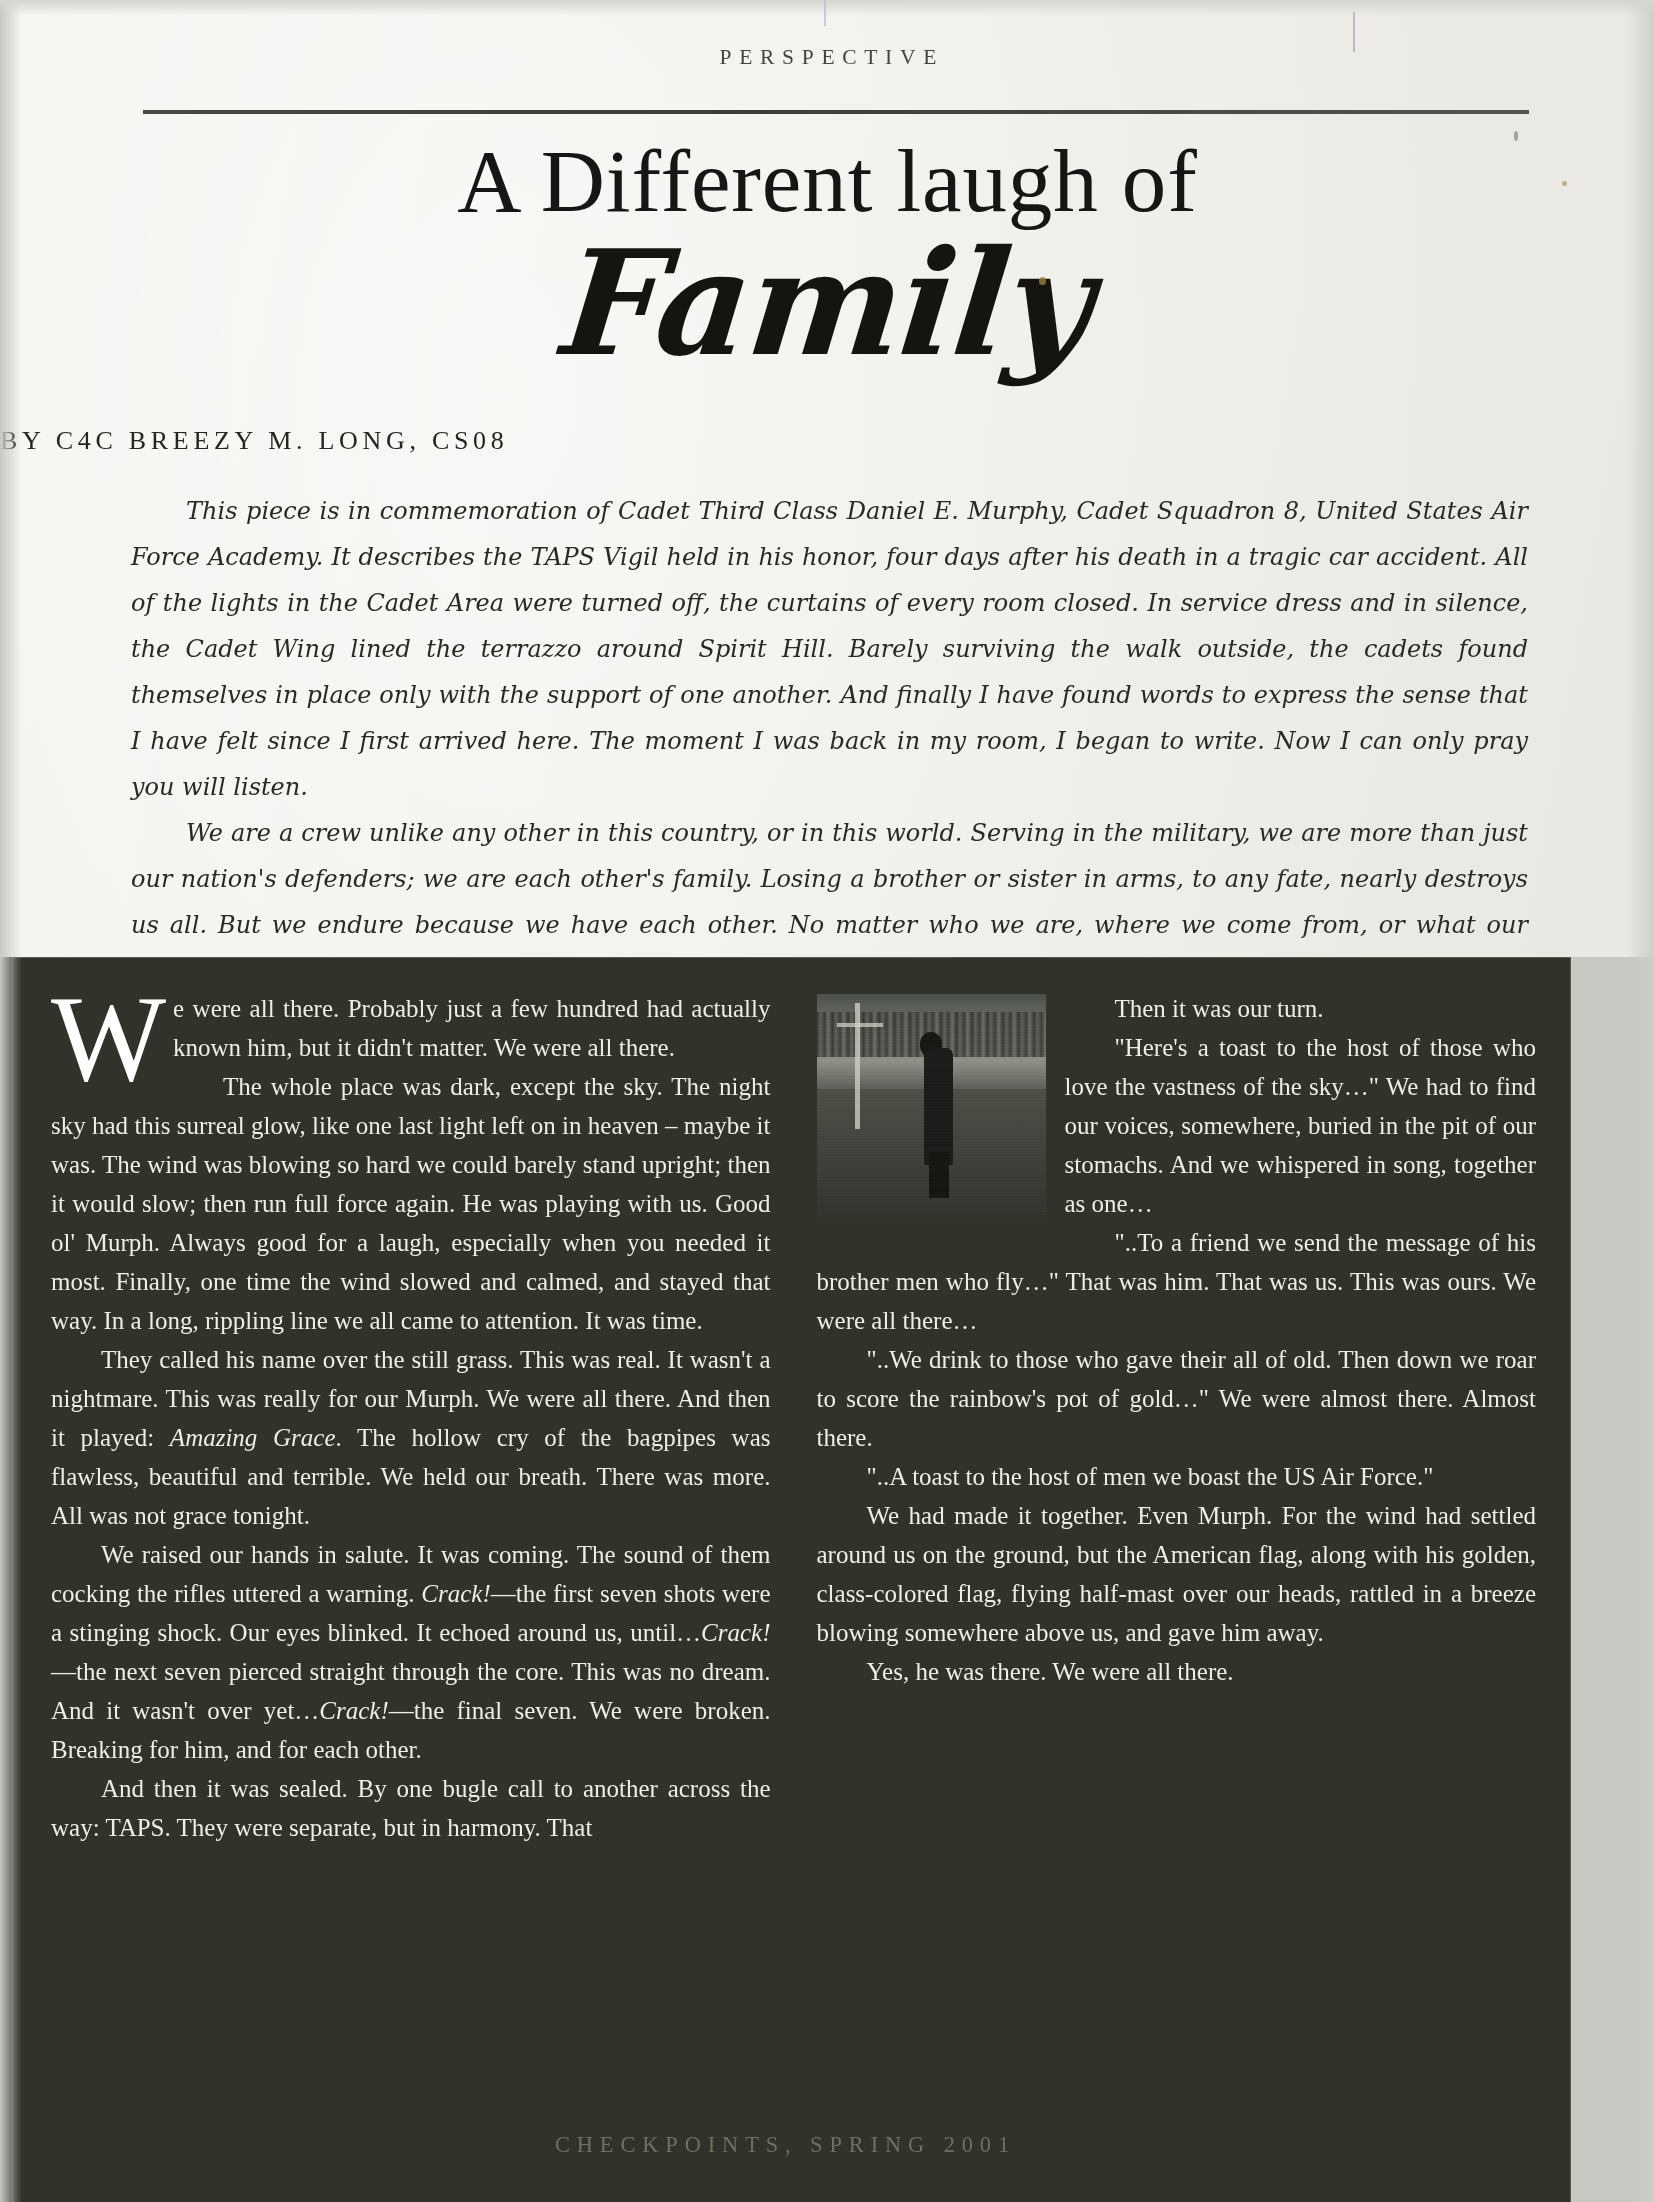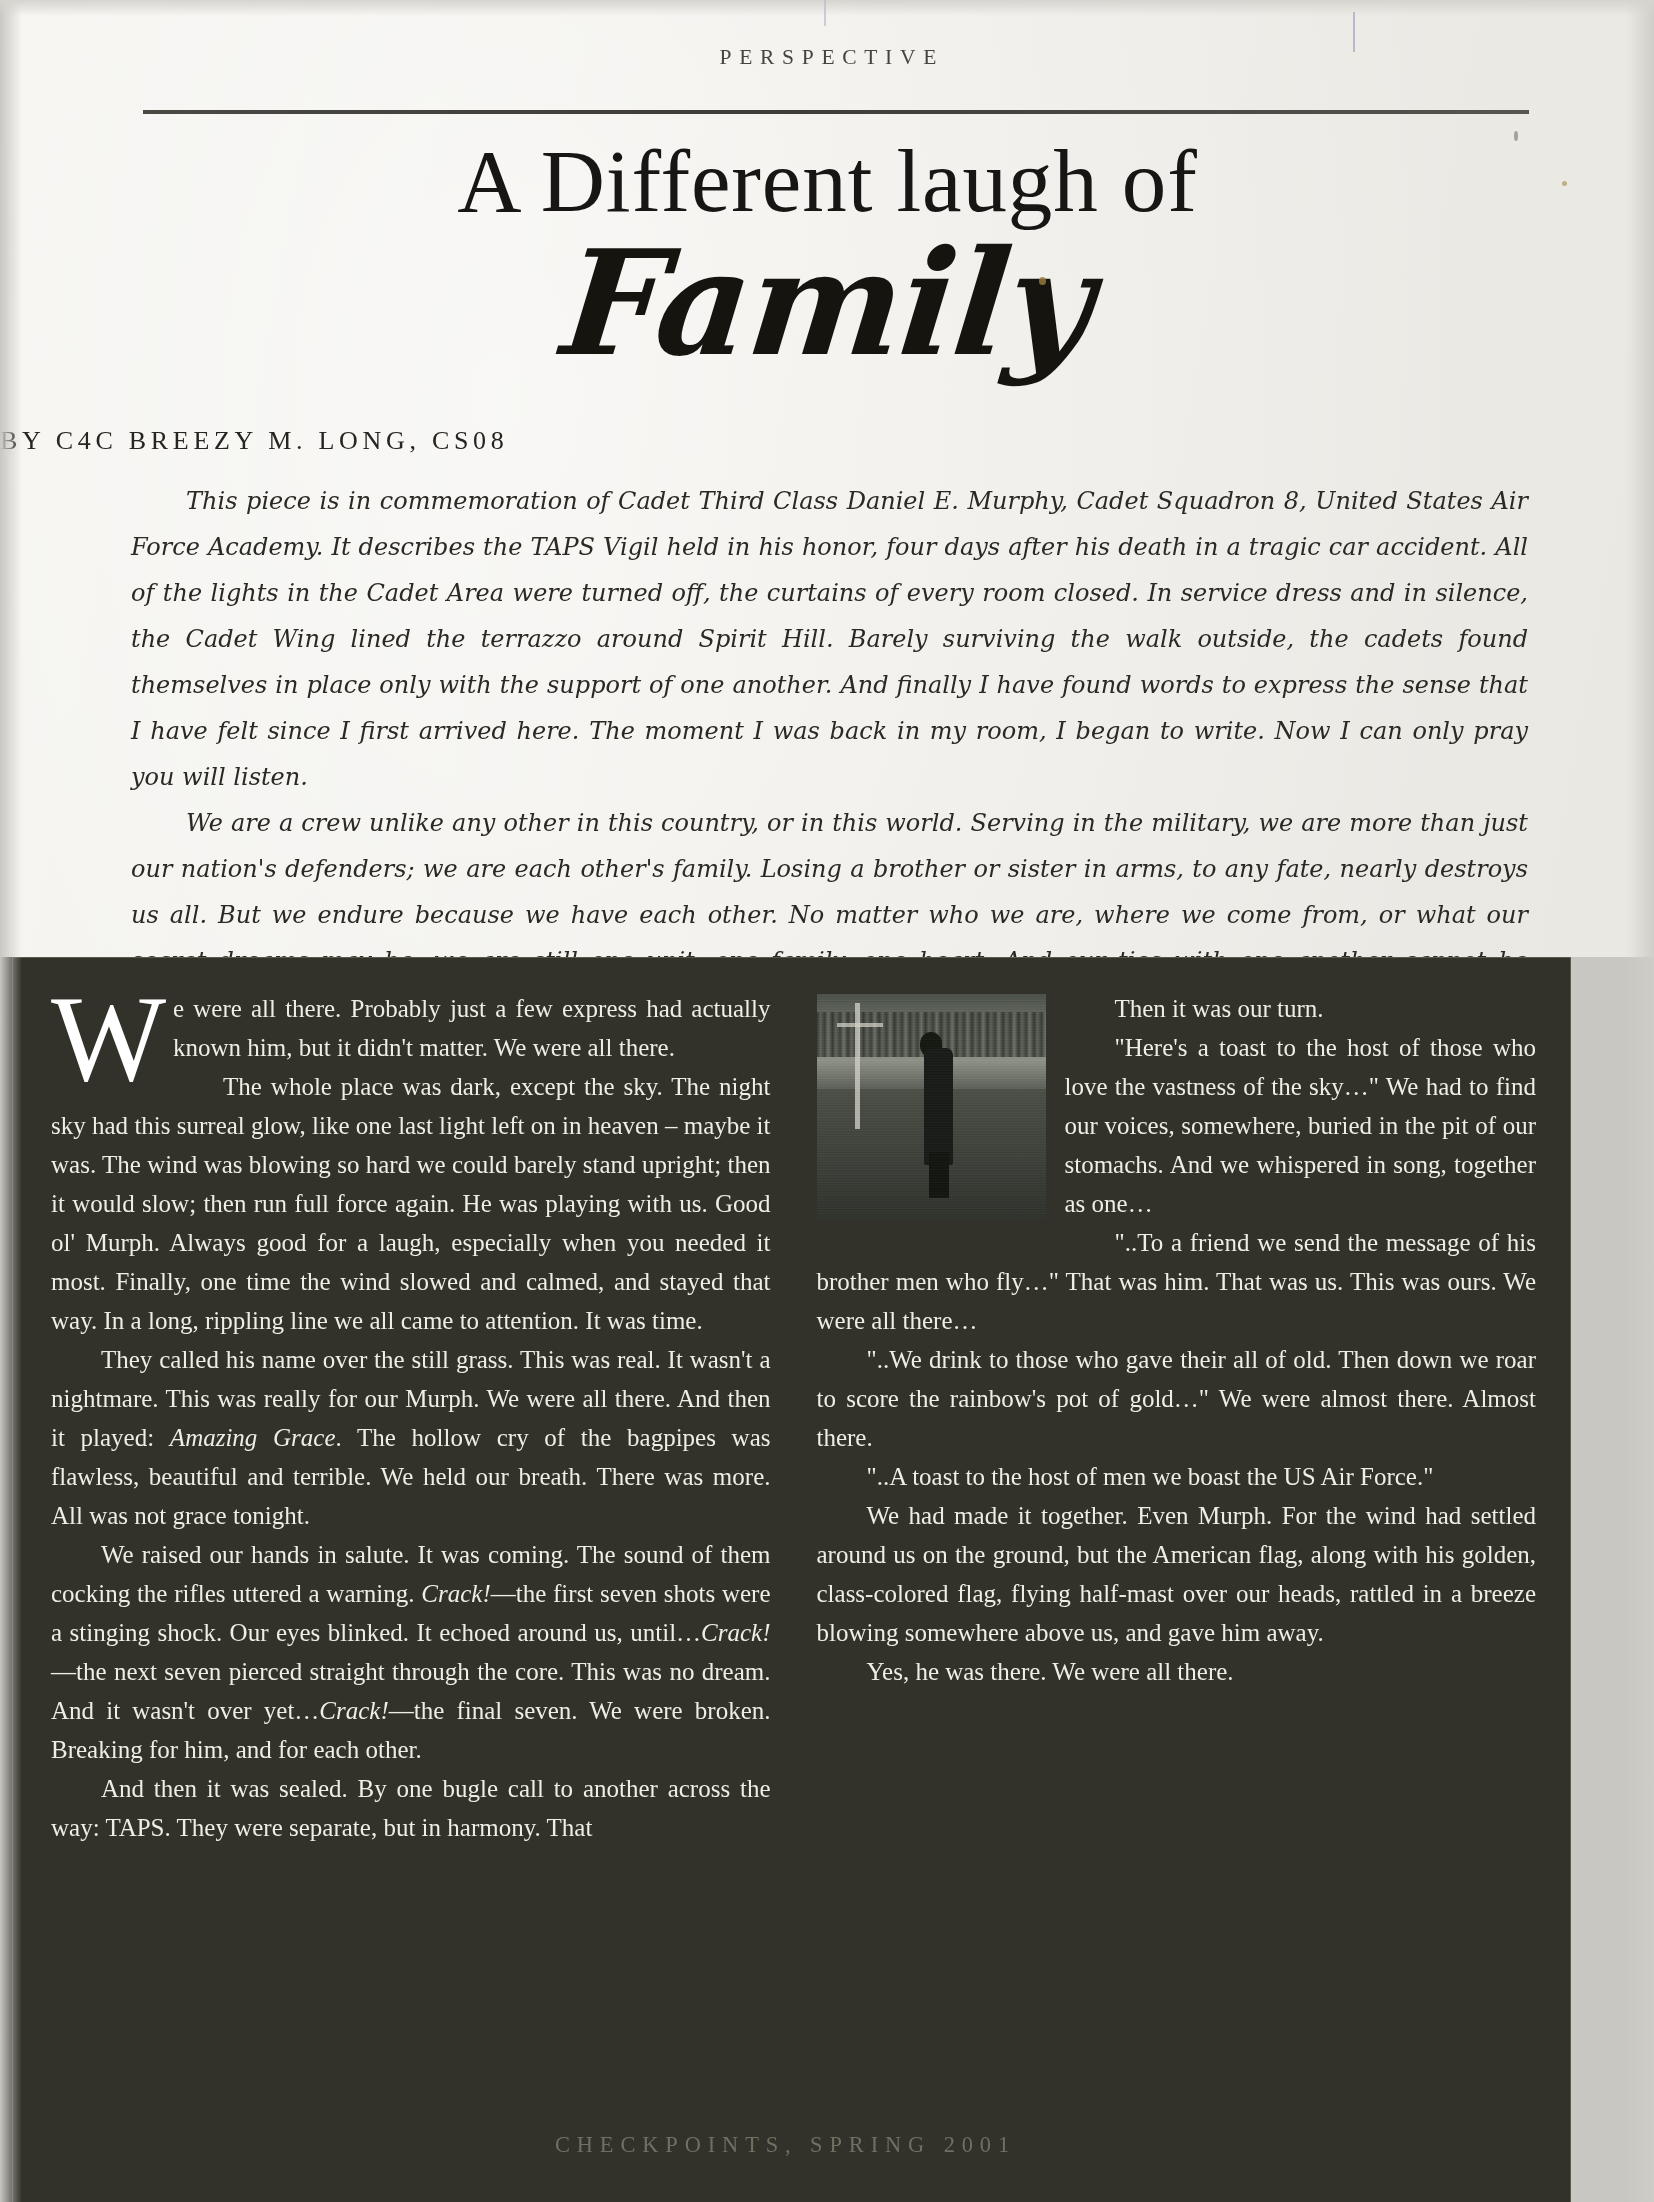--- a/index.html
+++ b/index.html
@@ -111,21 +111,21 @@
     left: 0; right: 0;
     text-align: left;
     font-size: 26px;
     letter-spacing: 4.7px;
     color: #262520;
     font-family: "Liberation Serif", "DejaVu Serif", serif;
   }
 
   .standfirst {
     position: absolute;
-    top: 478px;
+    top: 488px;
     left: 131px;
     right: 127px;
     font-family: "DejaVu Serif", "Liberation Serif", serif;
     font-style: italic;
     font-size: 24px;
     line-height: 46px;
     color: #2a2924;
     text-align: justify;
   }
   .standfirst p {
@@ -329,21 +329,21 @@
 
   <div class="feature">
     <div class="feature-left-strip"></div>
     <div class="feature-side-strip"></div>
 
     <div class="feature-inner">
 
       <div class="columns">
 
         <div class="col">
-          <p class="no-indent"><span class="dropcap">W</span><span>e were all there. Probably just a few express had actually known him, but it didn't matter. We were all there.</span></p>
+          <p class="no-indent"><span class="dropcap">W</span><span>e were all there. Probably just a few hundred had actually known him, but it didn't matter. We were all there.</span></p>
           <p>The whole place was dark, except the sky. The night sky had this surreal glow, like one last light left on in heaven – maybe it was. The wind was blowing so hard we could barely stand upright; then it would slow; then run full force again. He was playing with us. Good ol' Murph. Always good for a laugh, especially when you needed it most. Finally, one time the wind slowed and calmed, and stayed that way. In a long, rippling line we all came to attention. It was time.</p>
           <p>They called his name over the still grass. This was real. It wasn't a nightmare. This was really for our Murph. We were all there. And then it played: <em>Amazing Grace</em>. The hollow cry of the bagpipes was flawless, beautiful and terrible. We held our breath. There was more. All was not grace tonight.</p>
           <p>We raised our hands in salute. It was coming. The sound of them cocking the rifles uttered a warning. <em>Crack!</em>—the first seven shots were a stinging shock. Our eyes blinked. It echoed around us, until…<em>Crack!</em>—the next seven pierced straight through the core. This was no dream. And it wasn't over yet…<em>Crack!</em>—the final seven. We were broken. Breaking for him, and for each other.</p>
           <p>And then it was sealed. By one bugle call to another across the way: TAPS. They were separate, but in harmony. That</p>
         </div>
 
         <div class="col">
           <div class="photo">
             <div class="sky"></div>
             <div class="crowd"></div>

